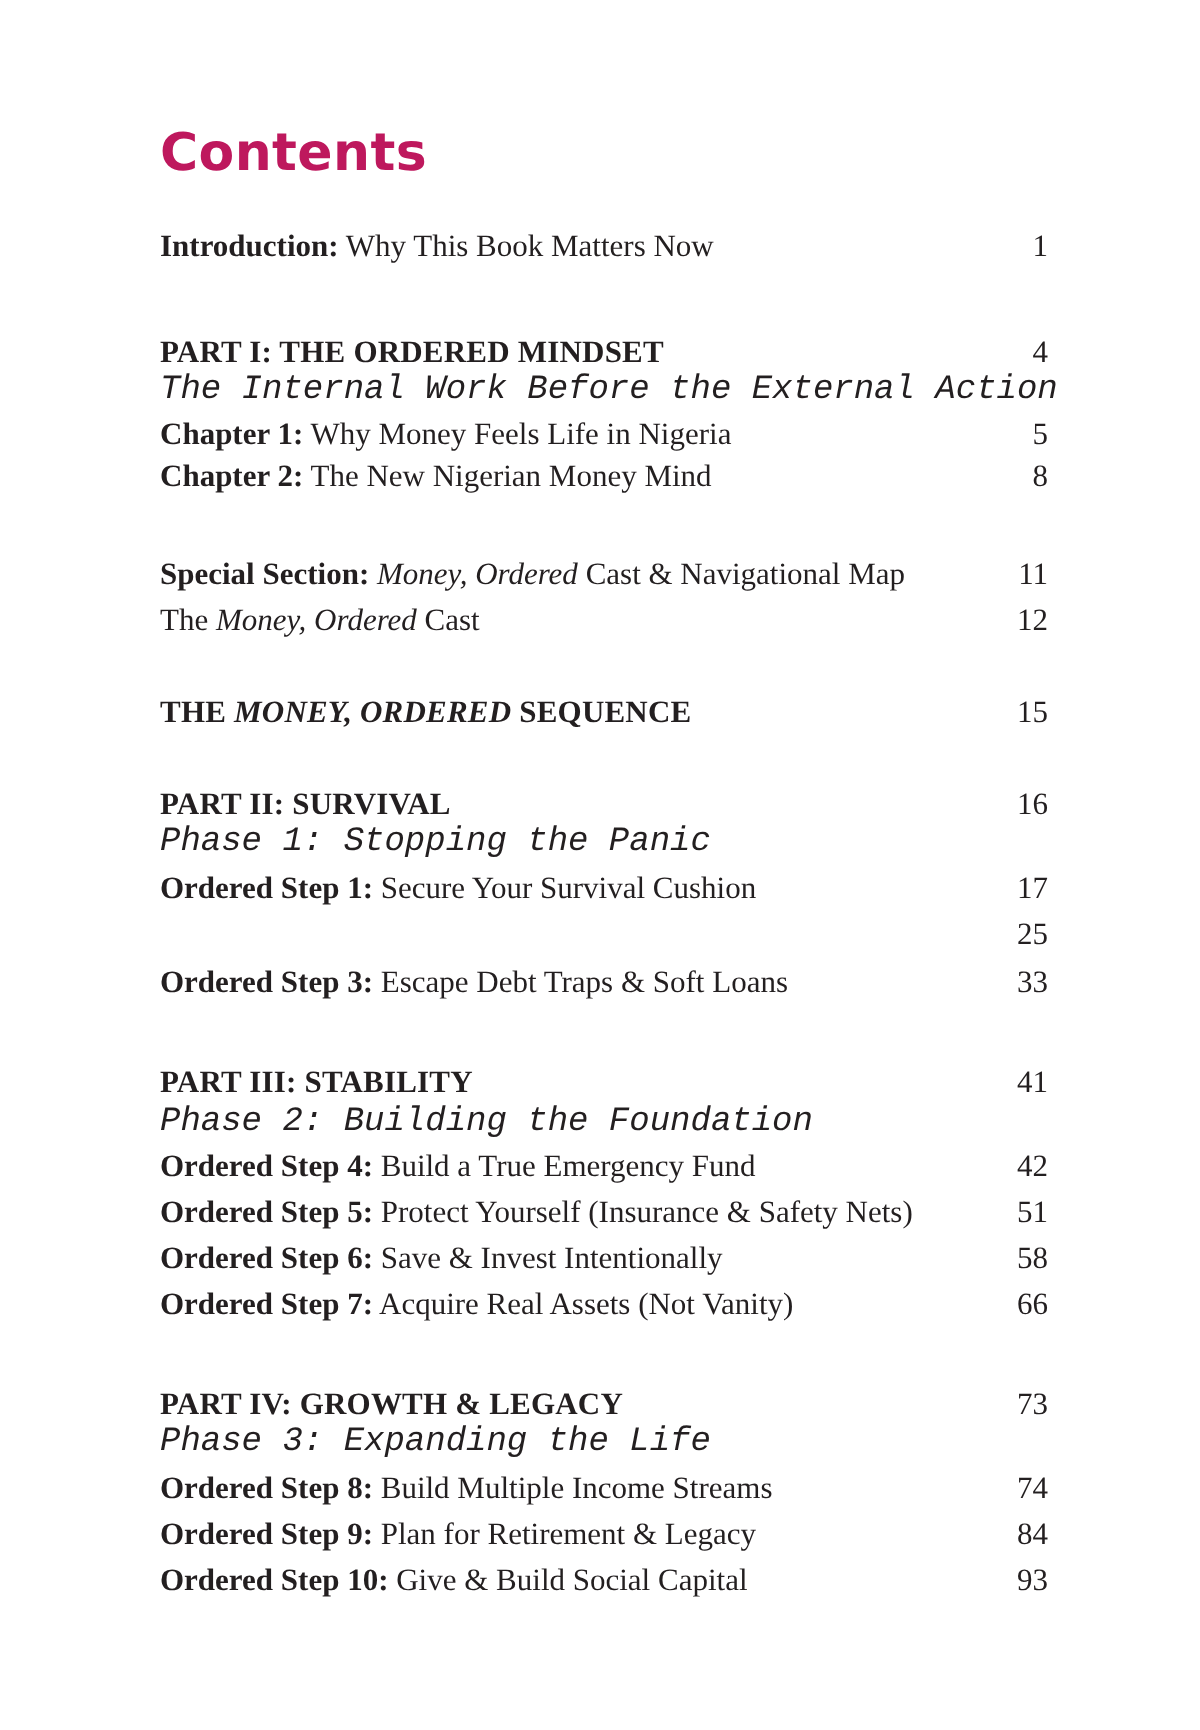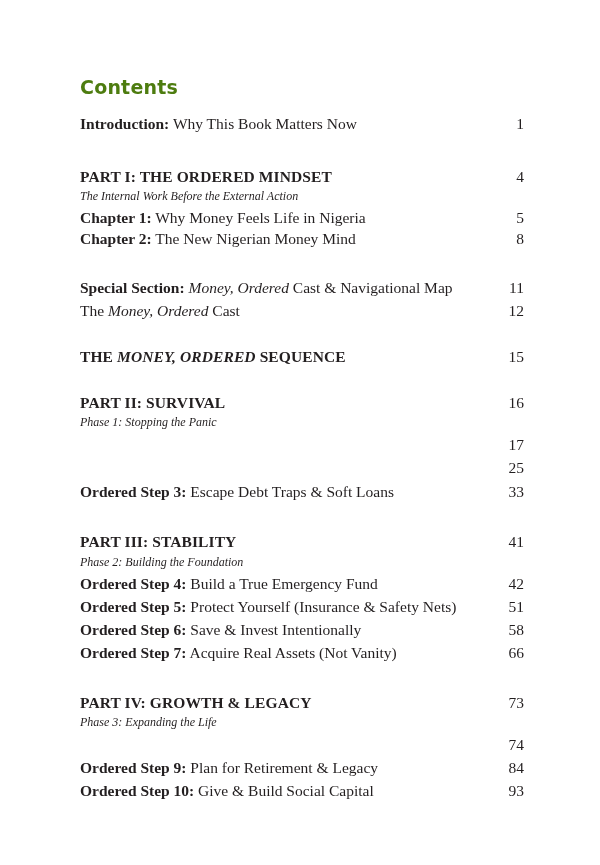--- a/index.html
+++ b/index.html
@@ -1,23 +1,23 @@
 <!DOCTYPE html>
 <html><head>
 <meta charset="utf-8">
 <style>
   html, body { margin:0; padding:0; background:#ffffff; }
   body { width:600px; height:865px; position:relative; overflow:hidden; color:#231f20; }
-  .title { position:absolute; left:80px; top:76px; font-family:"DejaVu Sans", sans-serif; font-weight:bold; font-size:19px; letter-spacing:0.2px; color:#4d7c0f; }
+  .title { position:absolute; left:80px; top:62px; font-family:"DejaVu Sans", sans-serif; font-weight:bold; font-size:26px; letter-spacing:0.2px; color:#be185d; }
   .line { position:absolute; left:80px; width:444px; height:22px; font-family:"Liberation Serif", serif; font-size:15.5px; line-height:22px; white-space:nowrap; }
   .line .txt { position:absolute; left:0; top:0; }
   .line .pg { position:absolute; right:0; top:0; text-align:right; }
   .b { font-weight:bold; }
   .i { font-style:italic;margin-top:24px; }
-  .sub { font-style:italic; font-size:12px; }
+  .sub { font-style:italic; font-size:17px;font-family:Liberation Mono, monospace; }
   .part { font-weight:bold; letter-spacing:0.1px; }
 </style>
 </head>
 <body>
 
 <div class="title">Contents</div>
 
 <div class="line" style="top:113px">
   <span class="txt"><span class="b">Introduction:</span><span> Why This Book Matters Now</span></span>
   <span class="pg">1</span>
@@ -54,20 +54,21 @@
 </div>
 
 <div class="line" style="top:392px">
   <span class="txt part">PART II: SURVIVAL</span>
   <span class="pg">16</span>
 </div>
 <div class="line" style="top:411px">
   <span class="txt sub">Phase 1: Stopping the Panic</span>
 </div>
 <div class="line" style="top:434px">
+  <span class="txt"><span class="b">Ordered Step 1:</span><span> Secure Your Survival Cushion</span></span>
   <span class="pg">17</span>
 </div>
 <div class="line" style="top:457px">
   <span class="pg">25</span>
 </div>
 <div class="line" style="top:481px">
   <span class="txt"><span class="b">Ordered Step 3:</span><span> Escape Debt Traps &amp; Soft Loans</span></span>
   <span class="pg">33</span>
 </div>
 
@@ -96,20 +97,21 @@
 </div>
 
 <div class="line" style="top:692px">
   <span class="txt part">PART IV: GROWTH &amp; LEGACY</span>
   <span class="pg">73</span>
 </div>
 <div class="line" style="top:711px">
   <span class="txt sub">Phase 3: Expanding the Life</span>
 </div>
 <div class="line" style="top:734px">
+  <span class="txt"><span class="b">Ordered Step 8:</span><span> Build Multiple Income Streams</span></span>
   <span class="pg">74</span>
 </div>
 <div class="line" style="top:757px">
   <span class="txt"><span class="b">Ordered Step 9:</span><span> Plan for Retirement &amp; Legacy</span></span>
   <span class="pg">84</span>
 </div>
 <div class="line" style="top:780px">
   <span class="txt"><span class="b">Ordered Step 10:</span><span> Give &amp; Build Social Capital</span></span>
   <span class="pg">93</span>
 </div>

